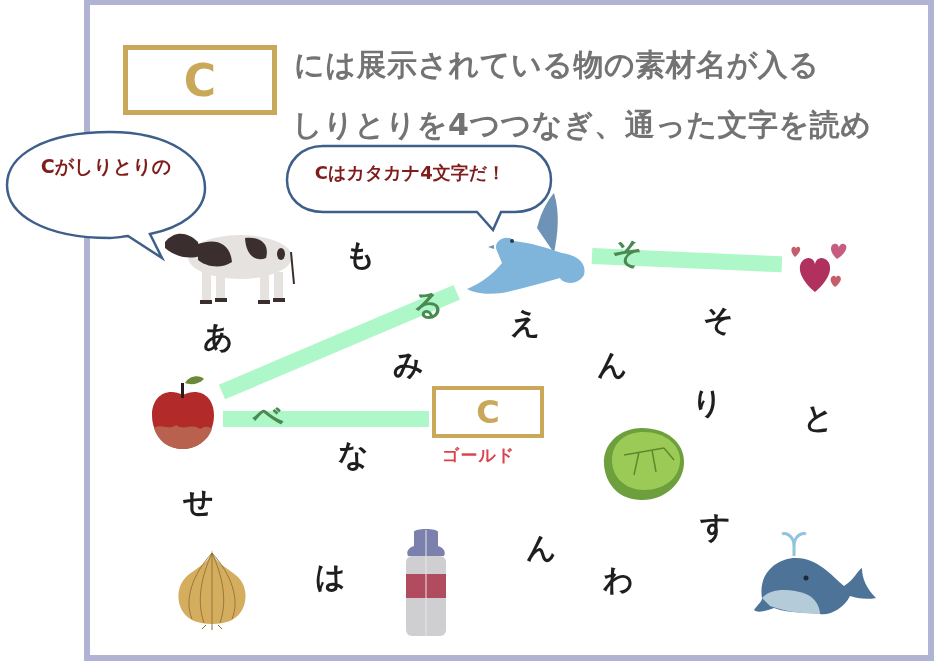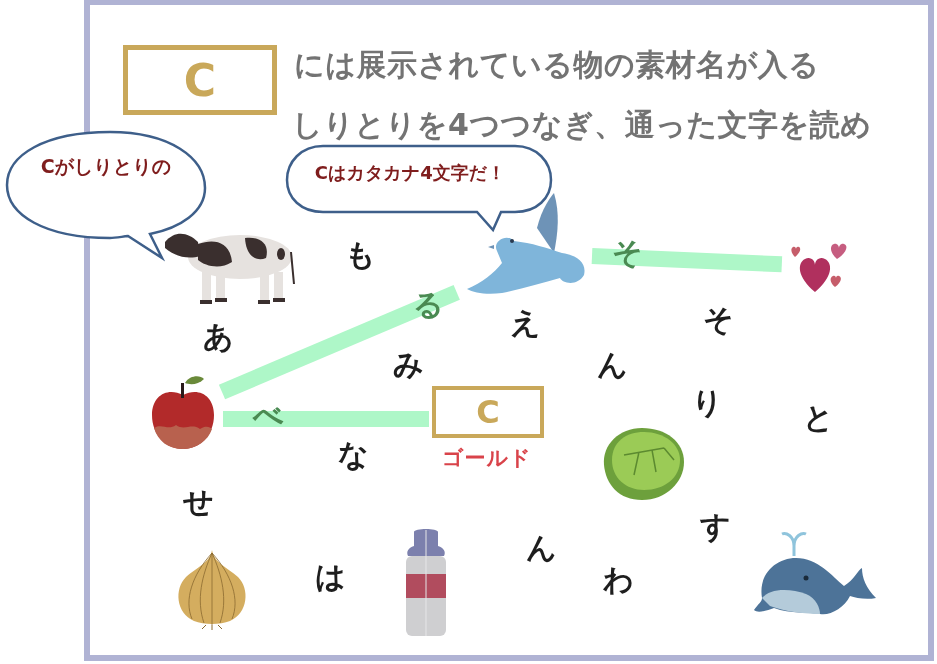--- a/index.html
+++ b/index.html
@@ -8,21 +8,21 @@
   .frame { position:absolute; left:84px; top:0px; width:838px; height:650px;
            border:6px solid #b0b3d4; border-top-width:5px; background:#fff; }
   .abs { position:absolute; }
   .gold-box { position:absolute; border:5px solid #c9a85a; box-sizing:border-box; background:#fff;
               color:#c9a85a; font-weight:bold; display:flex; align-items:center; justify-content:center; }
   .title-line { position:absolute; font-weight:bold; color:#737373; font-size:30px; white-space:nowrap; letter-spacing:0.5px; }
   .bubble-text { position:absolute; color:#7f1d1d; font-weight:bold; text-align:center; line-height:1.25; }
   .kana { position:absolute; font-weight:bold; color:#1e1e1e; font-size:30px; line-height:1; }
   .kana.on-line { color:#4a8a52; }
   .line { position:absolute; background:#aef7c8; height:16px; transform-origin:0 50%; }
-  .answer-label { position:absolute; color:#d9434a; font-weight:bold; font-size:21px; letter-spacing:1px; }
+  .answer-label { position:absolute; color:#d9434a; font-weight:bold; font-size:17px; letter-spacing:1px; }
   svg { display:block; }
 </style>
 </head>
 <body>
 
 <div class="frame"></div>
 
 <div class="gold-box" style="left:123px;top:45px;width:154px;height:70px;font-size:44px;">
   <span>C</span>
 </div>

